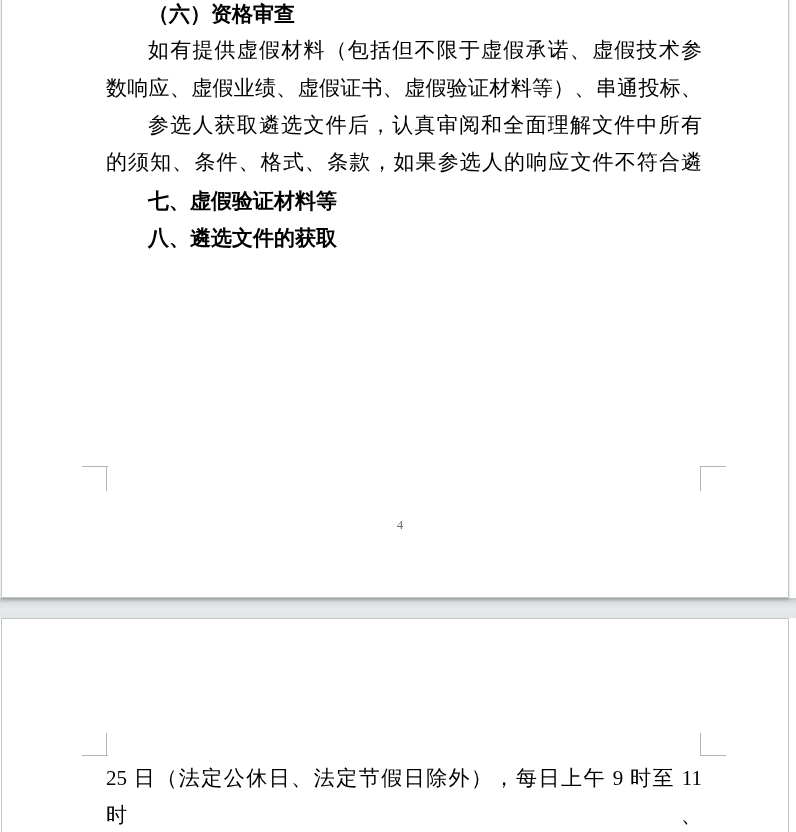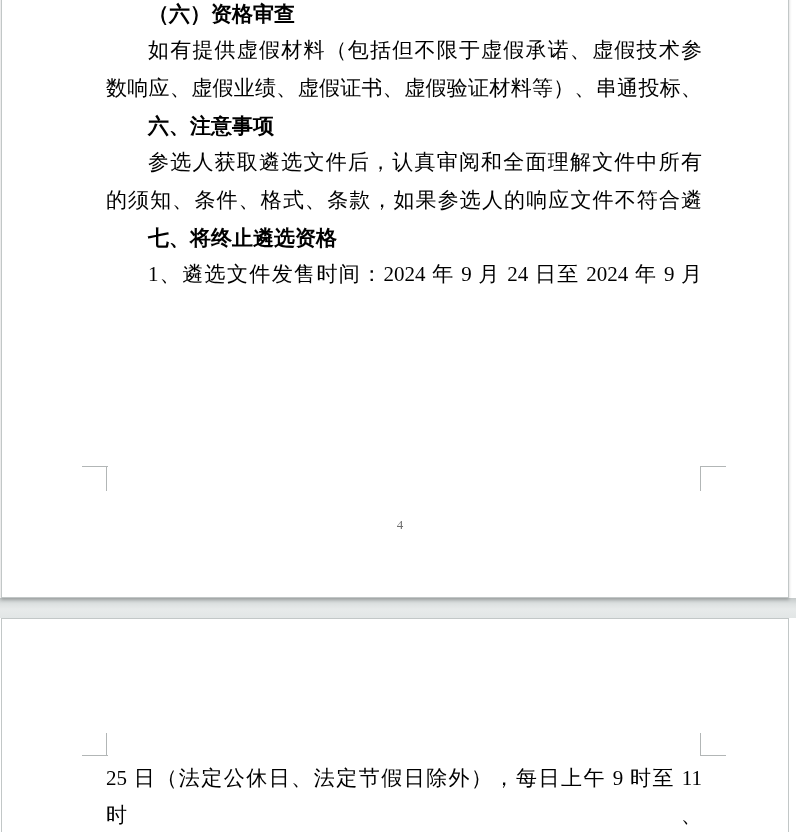--- a/index.html
+++ b/index.html
@@ -81,25 +81,24 @@
 
 <div class="canvas">
 
   <div class="page-gap"></div>
 
   <div class="page page1">
     <div class="textblock tb1">
       <div class="line heading indent">（六）资格审查</div>
       <div class="line indent fill">如有提供虚假材料（包括但不限于虚假承诺、虚假技术参</div>
       <div class="line fill">数响应、虚假业绩、虚假证书、虚假验证材料等）、串通投标、</div>
-      <div class="line heading indent">六、注意事项</div>
       <div class="line indent fill">参选人获取遴选文件后，认真审阅和全面理解文件中所有</div>
       <div class="line fill">的须知、条件、格式、条款，如果参选人的响应文件不符合遴</div>
-      <div class="line heading indent">七、将终止遴选资格</div>
-      <div class="line indent fill">1、遴选文件发售时间：2024 年 9 月 24 日至 2024 年 9 月</div>
+      <div class="line heading indent">七、虚假验证材料等</div>
+      <div class="line heading indent">八、遴选文件的获取</div>
     </div>
 
     <div class="mark p1-bl-h"></div>
     <div class="mark p1-bl-v"></div>
     <div class="mark p1-br-h"></div>
     <div class="mark p1-br-v"></div>
 
     <div class="pagenum">4</div>
   </div>
 

